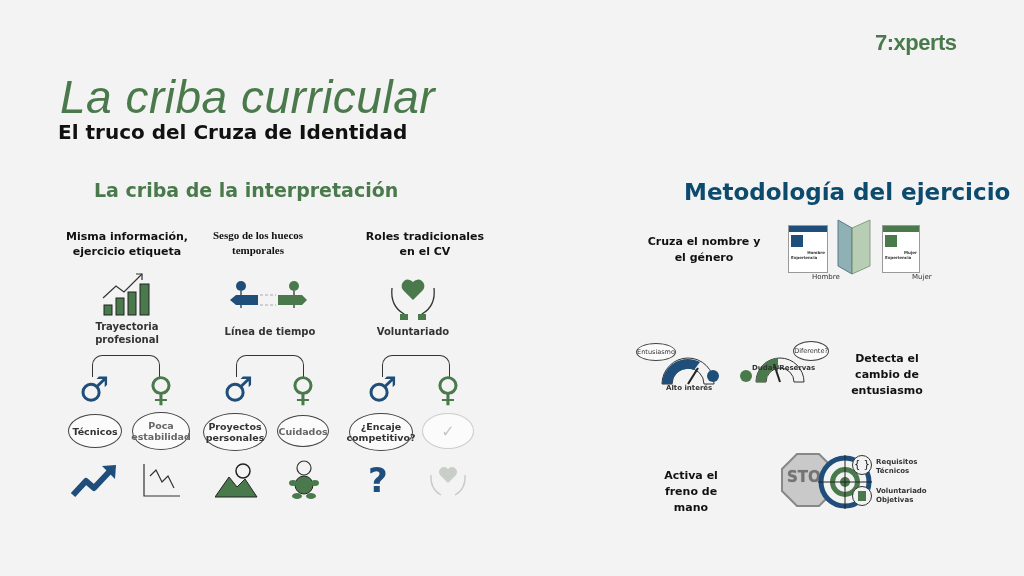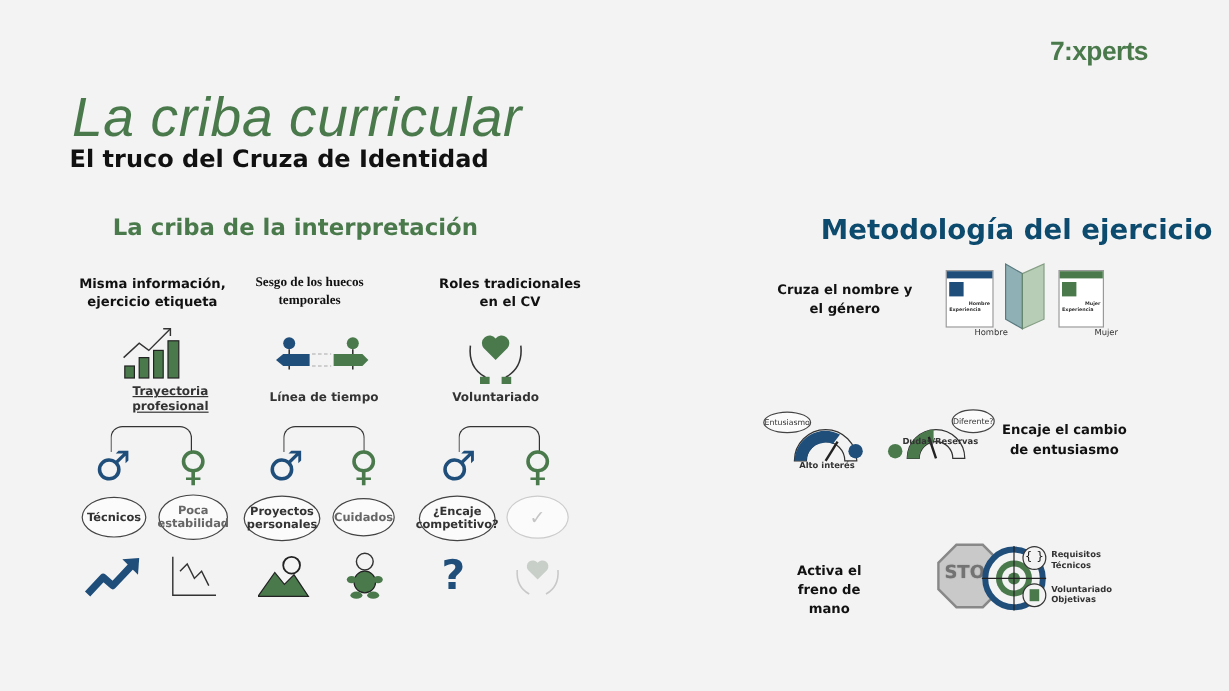--- a/index.html
+++ b/index.html
@@ -32,21 +32,21 @@
 
 <div class="abs col-head" style="left:62px;top:229px;">Misma información, ejercicio etiqueta</div>
 <svg class="abs" style="left:100px;top:270px;" width="55" height="50">
   <rect x="4" y="35" width="8" height="10" fill="#4a7a4c" stroke="#222" stroke-width="1"></rect>
   <rect x="16" y="28" width="8" height="17" fill="#4a7a4c" stroke="#222" stroke-width="1"></rect>
   <rect x="28" y="22" width="8" height="23" fill="#4a7a4c" stroke="#222" stroke-width="1"></rect>
   <rect x="40" y="14" width="9" height="31" fill="#4a7a4c" stroke="#222" stroke-width="1"></rect>
   <polyline points="3,28 16,16 24,22 42,4" fill="none" stroke="#333" stroke-width="1.2"></polyline>
   <polyline points="36,4 42,4 42,10" fill="none" stroke="#333" stroke-width="1.2"></polyline>
 </svg>
-<div class="abs cap" style="left:87px;top:320px;text-decoration:underline;">Trayectoria profesional</div>
+<div class="abs cap" style="left:72px;top:320px;">Trayectoria profesional</div>
 <div class="abs brace" style="left:92px;top:355px;"></div>
 <div class="abs sym male" style="left:74px;top:372px;">♂</div>
 <div class="abs sym female" style="left:141px;top:372px;">♀</div>
 <div class="abs bubble" style="left:68px;top:414px;width:54px;height:34px;">Técnicos</div>
 <div class="abs bubble" style="left:132px;top:412px;width:58px;height:38px;color:#666;">Poca estabilidad</div>
 <svg class="abs" style="left:70px;top:463px;" width="48" height="36">
   <polyline points="3,32 16,18 24,25 40,8" fill="none" stroke="#1f4e7a" stroke-width="6" stroke-linejoin="round"></polyline>
   <polygon points="32,3 46,2 45,16" fill="#1f4e7a"></polygon>
 </svg>
 <svg class="abs" style="left:140px;top:462px;" width="42" height="38">
@@ -134,21 +134,21 @@
 </svg>
 <div class="abs small" style="left:666px;top:384px;">Alto interés</div>
 <svg class="abs" style="left:736px;top:354px;" width="72" height="30">
   <circle cx="10" cy="22" r="6" fill="#4a7a4c"></circle>
   <path d="M20,28 A24,24 0 0 1 68,28 L58,28 A14,14 0 0 0 30,28 Z" fill="#f3f3f3" stroke="#333" stroke-width="1"></path>
   <path d="M20,28 A24,24 0 0 1 42,4 L42,14 A14,14 0 0 0 30,28 Z" fill="#4a7a4c"></path>
   <line x1="44" y1="28" x2="38" y2="10" stroke="#222" stroke-width="2"></line>
 </svg>
 <div class="abs small" style="left:752px;top:364px;">Dudas/Reservas</div>
 <div class="abs bubble" style="left:793px;top:341px;width:36px;height:20px;font-size:6.5px;font-weight:normal;">Diferente?</div>
-<div class="abs meth-text" style="left:832px;top:351px;width:110px;">Encaje el cambio de entusiasmo</div>
+<div class="abs meth-text" style="left:832px;top:351px;width:110px;">Detecta el cambio de entusiasmo</div>
 
 <div class="abs meth-text" style="left:646px;top:468px;width:90px;">Activa el freno de mano</div>
 <svg class="abs" style="left:780px;top:452px;" width="56" height="56">
   <polygon points="17,2 39,2 54,17 54,39 39,54 17,54 2,39 2,17" fill="#c9c9c9" stroke="#888" stroke-width="2"></polygon>
 </svg>
 <div class="abs" style="left:787px;top:468px;font-size:15px;font-weight:bold;color:#737373;text-shadow:0 0 1px #888;">STO</div>
 <svg class="abs" style="left:818px;top:455px;" width="54" height="54">
   <circle cx="27" cy="27" r="24" fill="#f3f3f3" stroke="#1f4e7a" stroke-width="5"></circle>
   <circle cx="27" cy="27" r="15" fill="#4a7a4c"></circle>
   <circle cx="27" cy="27" r="10" fill="#f3f3f3"></circle>

